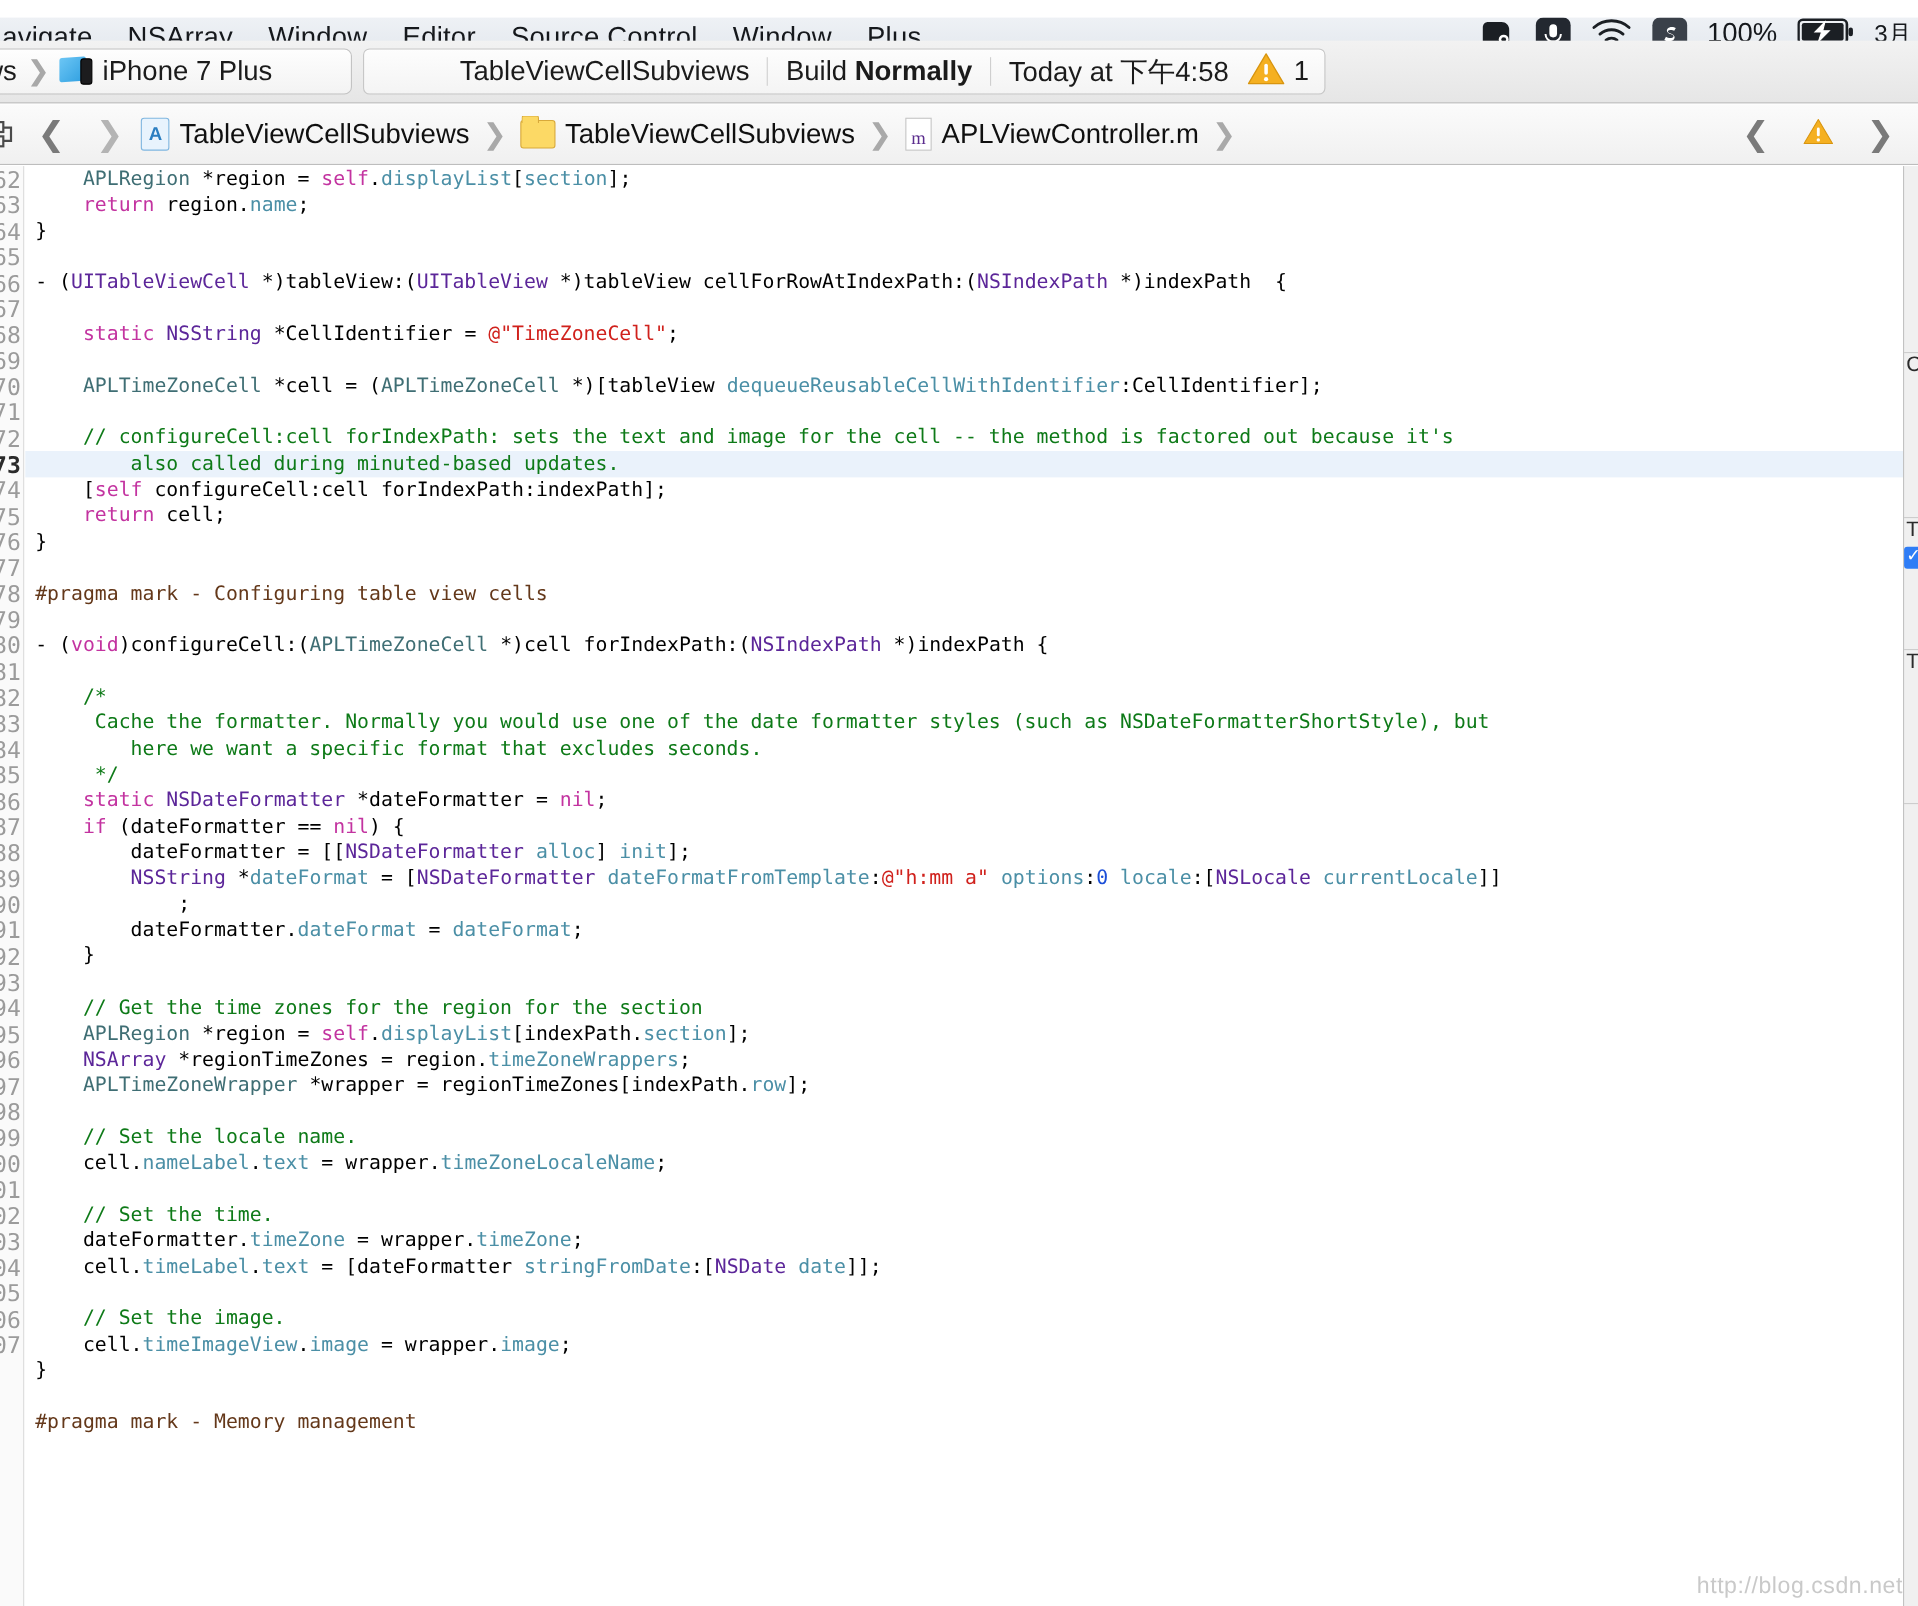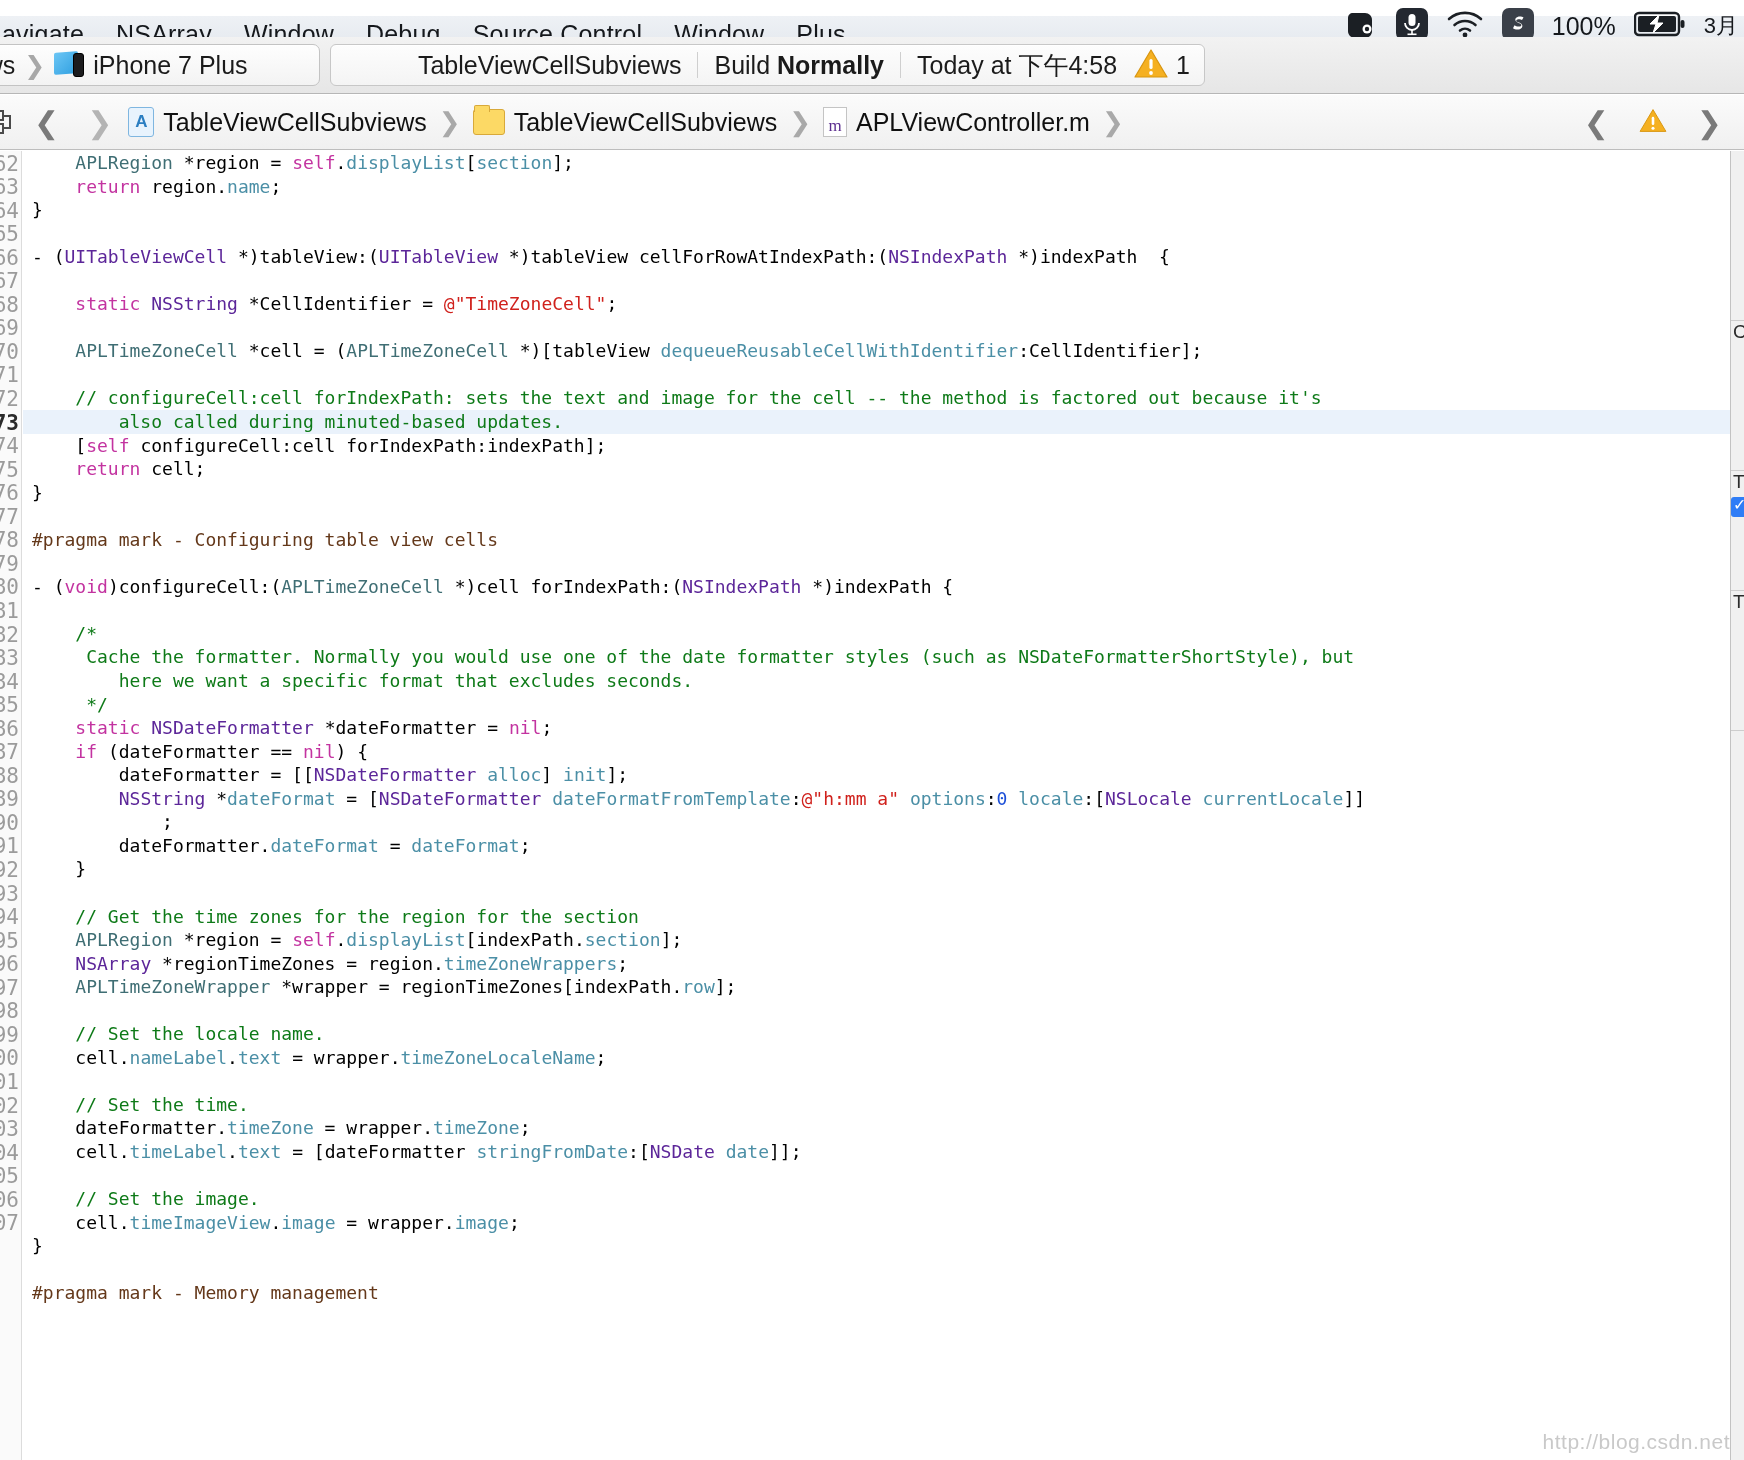--- a/index.html
+++ b/index.html
@@ -13,21 +13,21 @@
     border-bottom:1px solid #b9bfc6;
     display:flex; align-items:center;margin-top:16px;
   }
   #menubar .menus{ display:flex; align-items:center; margin-left:-14px; }
   #menubar .menu{
     font-size:25px; color:#15181c; padding:0 16px; letter-spacing:.2px;
     white-space:nowrap; line-height:36px; cursor:default;
   }
   #menubar .status{
     position:absolute; right:0; top:0; height:20px;
-    display:flex; align-items:center; gap:18px; padding-right:6px;
+    display:flex; gap:18px; padding-right:6px;
   }
   #menubar .status .sicon{ display:block; }
   .batt-pct{ font-size:25px; color:#15181c; }
   .clock{ font-size:22px; color:#15181c; white-space:nowrap; }
 
   
   #toolbar{
     position:absolute; left:0; top:37px; width:1744px; height:57px;
     background:linear-gradient(#f2f2f2,#e6e6e6);
     border-bottom:1px solid #b6b6b6;
@@ -149,21 +149,21 @@
   }
 </style>
 </head>
 <body>
 
 <div id="menubar">
   <div class="menus">
     <div class="menu">avigate</div>
     <div class="menu">NSArray</div>
     <div class="menu">Window</div>
-    <div class="menu">Debug</div>
+    <div class="menu">Editor</div>
     <div class="menu">Source Control</div>
     <div class="menu">Window</div>
     <div class="menu">Plus</div>
   </div>
 
   <div class="status">
     <span class="sicon">
       <svg width="34" height="30" viewBox="0 0 34 30">
           <path d="M9 4c-3 0-5 2-5 5v13c0 4 3 7 7 7h10c4 0 7-3 7-7V11c0-4-3-7-7-7z" fill="#1b1f24"></path>
           <circle cx="23" cy="20" r="4.5" fill="#fff"></circle>

